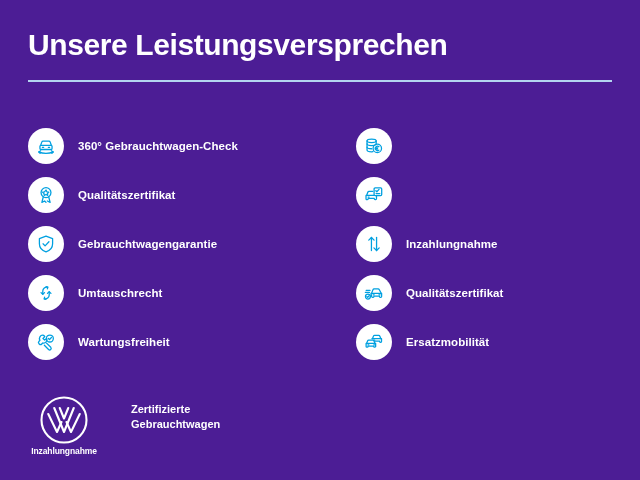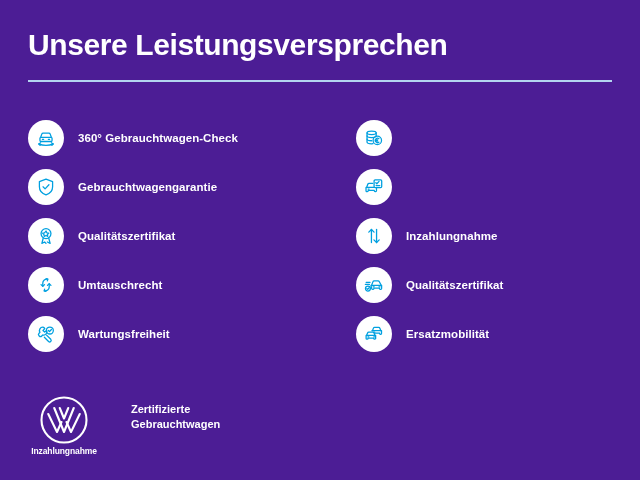--- a/index.html
+++ b/index.html
@@ -42,21 +42,21 @@
     height: 2px;
     width: 584px;
     background: #bfe9fa;
     opacity: 0.9;
   }
 
   
   .columns {
     position: absolute;
     left: 28px;
-    top: 120px;
+    top: 128px;
     width: 584px;
     display: flex;
     gap: 0px;
   }
   .col {
     width: 292px;
     display: flex;
     flex-direction: column;
     gap: 13px;
   }
@@ -154,36 +154,36 @@
             <path d="M4.2 18.4c2.1 1.1 5 1.7 7.8 1.7s5.7-.6 7.8-1.7"></path>
             <path d="M6.1 17.2 4.1 18.5l1.5 1.6M17.9 17.2l2 1.3-1.5 1.6"></path>
           </svg>
         </span>
         <span class="promise-label">360° Gebrauchtwagen-Check</span>
       </div>
 
       <div class="promise">
         <span class="icon-circle">
           <svg viewBox="0 0 24 24" fill="none" stroke="#00A0E0" stroke-width="1.4" stroke-linecap="round" stroke-linejoin="round">
-            <path d="M12 3.4 4.8 6.1v5.6c0 4.3 3 7.5 7.2 8.9 4.2-1.4 7.2-4.6 7.2-8.9V6.1z"></path>
-            <path d="M8.8 11.8l2.2 2.2 4.2-4.4"></path>
-          </svg>
-        </span>
-        <span class="promise-label">Gebrauchtwagengarantie</span>
-      </div>
-
-      <div class="promise">
-        <span class="icon-circle">
-          <svg viewBox="0 0 24 24" fill="none" stroke="#00A0E0" stroke-width="1.4" stroke-linecap="round" stroke-linejoin="round">
             <circle cx="12" cy="9.4" r="5.4"></circle>
             <path d="M12 6.6l.95 1.92 2.12.31-1.53 1.49.36 2.11L12 11.44l-1.9 1-.36-2.11L8.21 8.83l2.12-.31z"></path>
             <path d="M9 14.2 7.5 20l3-1.5L12 20M15 14.2 16.5 20l-3-1.5"></path>
           </svg>
         </span>
         <span class="promise-label">Qualitätszertifikat</span>
+      </div>
+
+      <div class="promise">
+        <span class="icon-circle">
+          <svg viewBox="0 0 24 24" fill="none" stroke="#00A0E0" stroke-width="1.4" stroke-linecap="round" stroke-linejoin="round">
+            <path d="M12 3.4 4.8 6.1v5.6c0 4.3 3 7.5 7.2 8.9 4.2-1.4 7.2-4.6 7.2-8.9V6.1z"></path>
+            <path d="M8.8 11.8l2.2 2.2 4.2-4.4"></path>
+          </svg>
+        </span>
+        <span class="promise-label">Gebrauchtwagengarantie</span>
       </div>
 
       <div class="promise">
         <span class="icon-circle">
           <svg viewBox="0 0 24 24" fill="none" stroke="#00A0E0" stroke-width="1.4" stroke-linecap="round" stroke-linejoin="round">
             <path d="M13.8 5.6a4.4 4.4 0 0 0-5.3 4.3v3.3"></path>
             <path d="M6.6 11.6 8.5 13.5l1.9-1.9"></path>
             <path d="M10.2 18.4a4.4 4.4 0 0 0 5.3-4.3v-3.3"></path>
             <path d="M17.4 12.4 15.5 10.5l-1.9 1.9"></path>
             <path d="M12.1 5.1l1.9.5-.5 1.9"></path>

